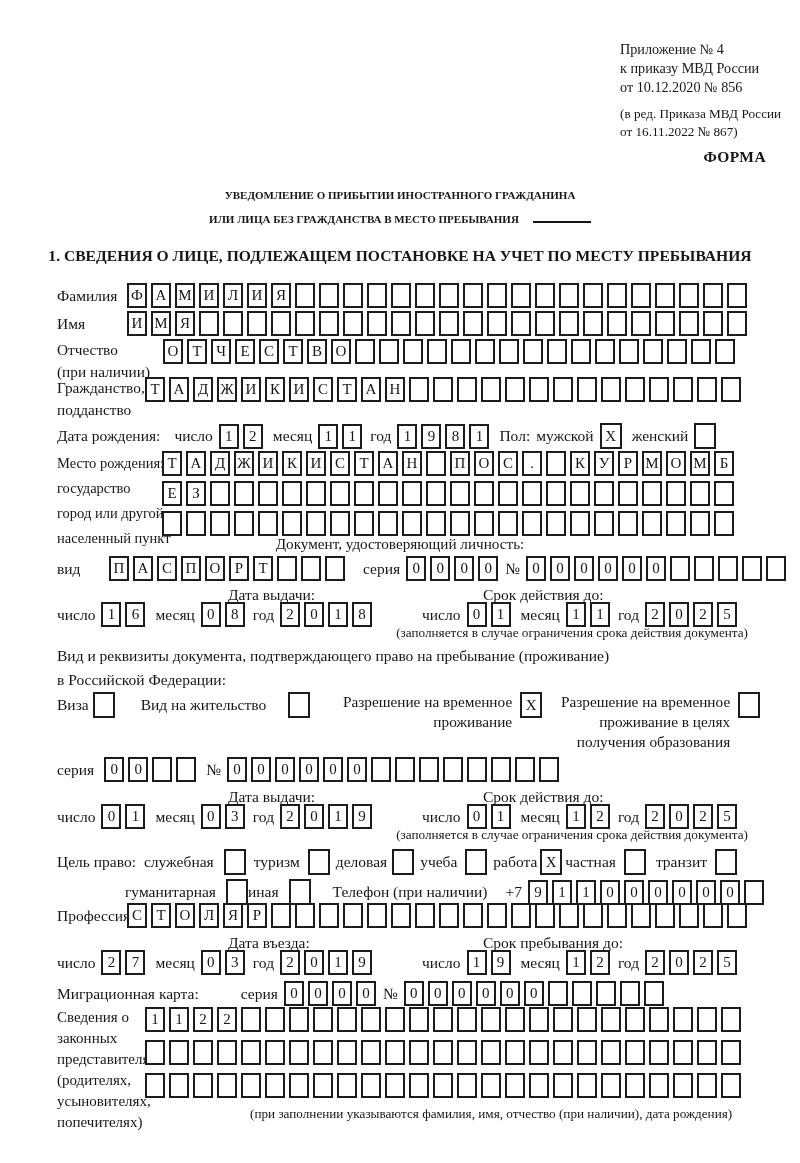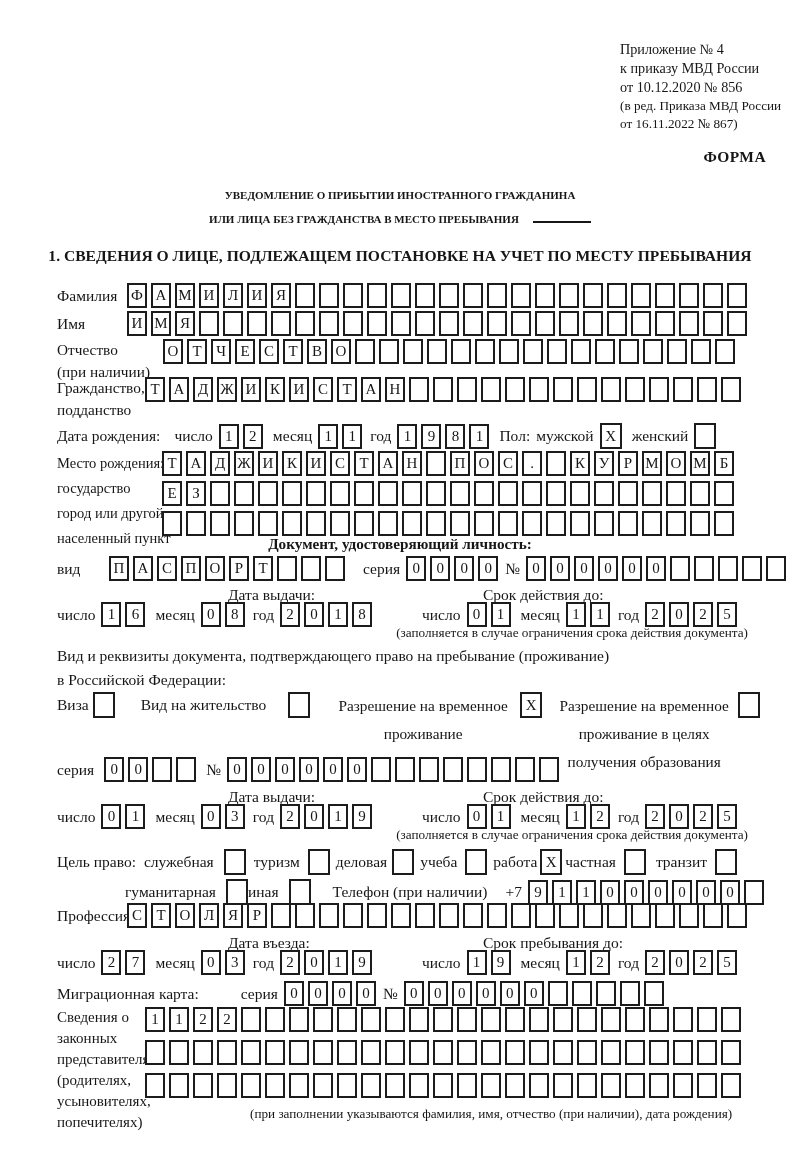--- a/index.html
+++ b/index.html
@@ -16,37 +16,37 @@
   .lblcol span { font-size:15.3px; line-height:22px; }
 
   .cells { display:inline-flex; gap:4px; flex:none; }
   .cell { width:20px; height:25px; border:2px solid #1c1c1c; flex:none;
           display:inline-flex; align-items:center; justify-content:center;
           font-size:15px; line-height:1; background:#fff; }
   .cb .cell { width:22px; height:26px; }
   .cellcol { display:flex; flex-direction:column; gap:5px; }
 
   .hdr { position:absolute; top:40px; left:620px; font-size:14.2px; line-height:19px; }
-  .hdr-amend { font-size:13.2px; line-height:18px; margin-top:0; }
+  .hdr-amend { font-size:13.2px; line-height:18px; margin-top:8px; }
   .forma { position:absolute; top:148px; left:0; width:766px; text-align:right;
            font-weight:bold; font-size:15.5px; letter-spacing:.4px; }
   .title { position:absolute; top:183px; left:0; width:800px; text-align:center;
            font-weight:bold; font-size:11px; line-height:24px; }
   .title-underline { display:inline-block; width:58px; border-bottom:2.5px solid #161616;
                      height:14px; margin-left:14px; }
   .sec { position:absolute; top:247px; left:0; width:800px; text-align:center;
          font-weight:bold; font-size:15.6px; }
   .dochead { position:absolute; top:535px; left:0; width:800px; text-align:center;
-             font-weight:bold; font-size:15.2px; }
+             font-weight:normal; font-size:15.2px; }
   .dh { position:absolute; font-size:15.5px; white-space:nowrap; }
   .note { position:absolute; font-size:13.2px; white-space:nowrap;padding-left:37px; }
   .intro { position:absolute; left:57px; font-size:15.5px; white-space:nowrap; }
   .dgroup { display:flex; align-items:center; flex:none; }
   .dg2 { margin-left:50px; }
-  .optlbl { font-size:15.3px; line-height:28px; text-align:center; white-space:normal; }
+  .optlbl { font-size:15.3px; line-height:20px; text-align:right; white-space:normal; }
   .bp .lblcol span { font-size:14.5px; line-height:25px; }
   .reps .lblcol span { font-size:15px; line-height:21px; }
 </style>
 </head>
 <body>
 
 <div class="page">
 
   <div class="hdr">
     <div>Приложение № 4</div>

